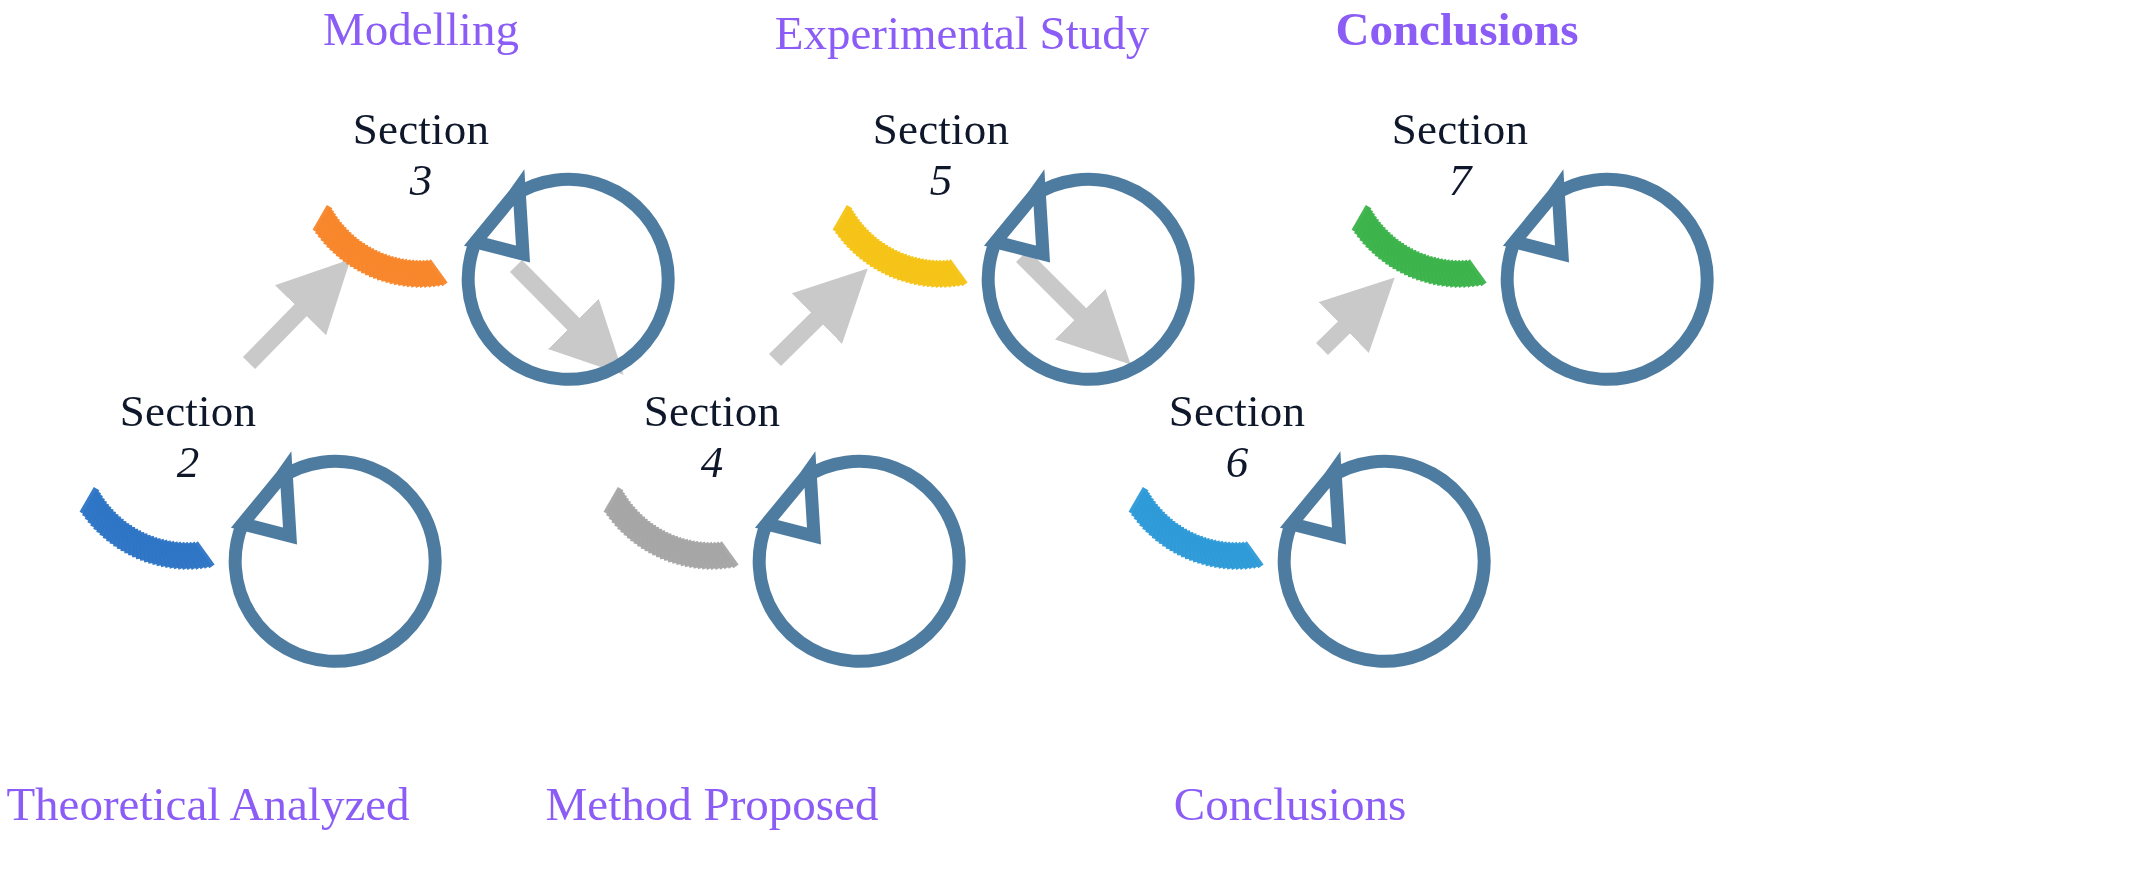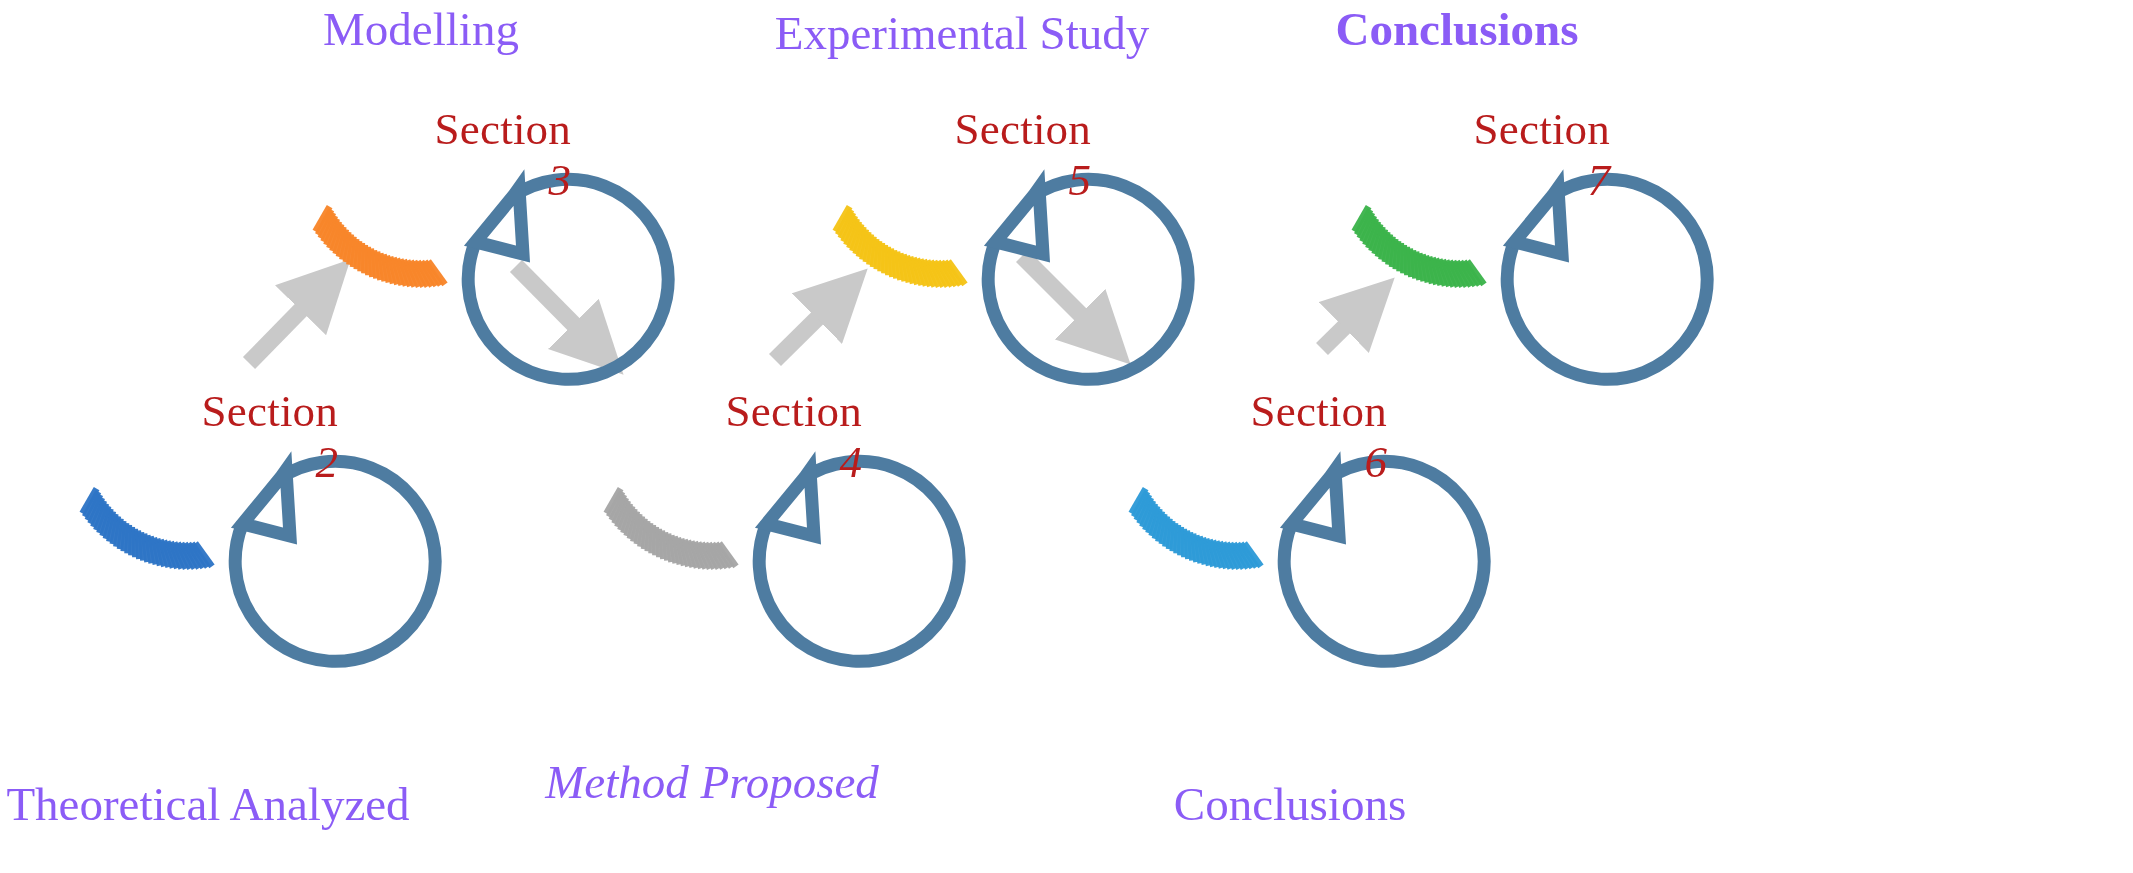--- a/index.html
+++ b/index.html
@@ -8,22 +8,22 @@
     width:2133px;height:873px;overflow:hidden;
     font-family:"Liberation Serif","DejaVu Serif",serif;
     background:#ffffff;
   }
   #stage{position:relative;width:2133px;height:873px;background:#fff;}
   #canvas{position:absolute;left:0;top:0;width:2133px;height:873px;}
 
   
   .node-label{
     position:absolute;
-    text-align:right;
-    color:#b91c1c;
+    text-align:center;
+    color:#0f172a;
     font-family:"Liberation Serif","DejaVu Serif",serif;
     white-space:nowrap;
     line-height:1.05;
     pointer-events:auto;
   }
   .caption{
     position:absolute;
     text-align:center;
     color:#8b5cf6;
     font-family:"Liberation Serif","DejaVu Serif",serif;
@@ -350,19 +350,19 @@
       <div class="node-label" style="left: 1087px; top: 388px; width: 300px;">
         <span class="sec-word">Section</span>
         <span class="sec-num">6</span>
       </div>
       <div class="node-label" style="left: 1310px; top: 106px; width: 300px;">
         <span class="sec-word">Section</span>
         <span class="sec-num">7</span>
       </div>
       <div class="caption" style="left: -192px; top: 781px; width: 800px;">Theoretical Analyzed</div>
       <div class="caption" style="left: 21px; top: 6px; width: 800px;">Modelling</div>
-      <div class="caption" style="left: 312px; top: 759px; width: 800px; font-style: italic;">Method Proposed</div>
+      <div class="caption" style="left: 312px; top: 781px; width: 800px;">Method Proposed</div>
       <div class="caption" style="left: 562px; top: 10px; width: 800px;">Experimental Study</div>
       <div class="caption" style="left: 890px; top: 781px; width: 800px;">Conclusions</div>
       <div class="caption" style="left: 1057px; top: 6px; width: 800px; font-weight: bold;">Conclusions</div>
     </div>
 
 </div>
 
 </body></html>

